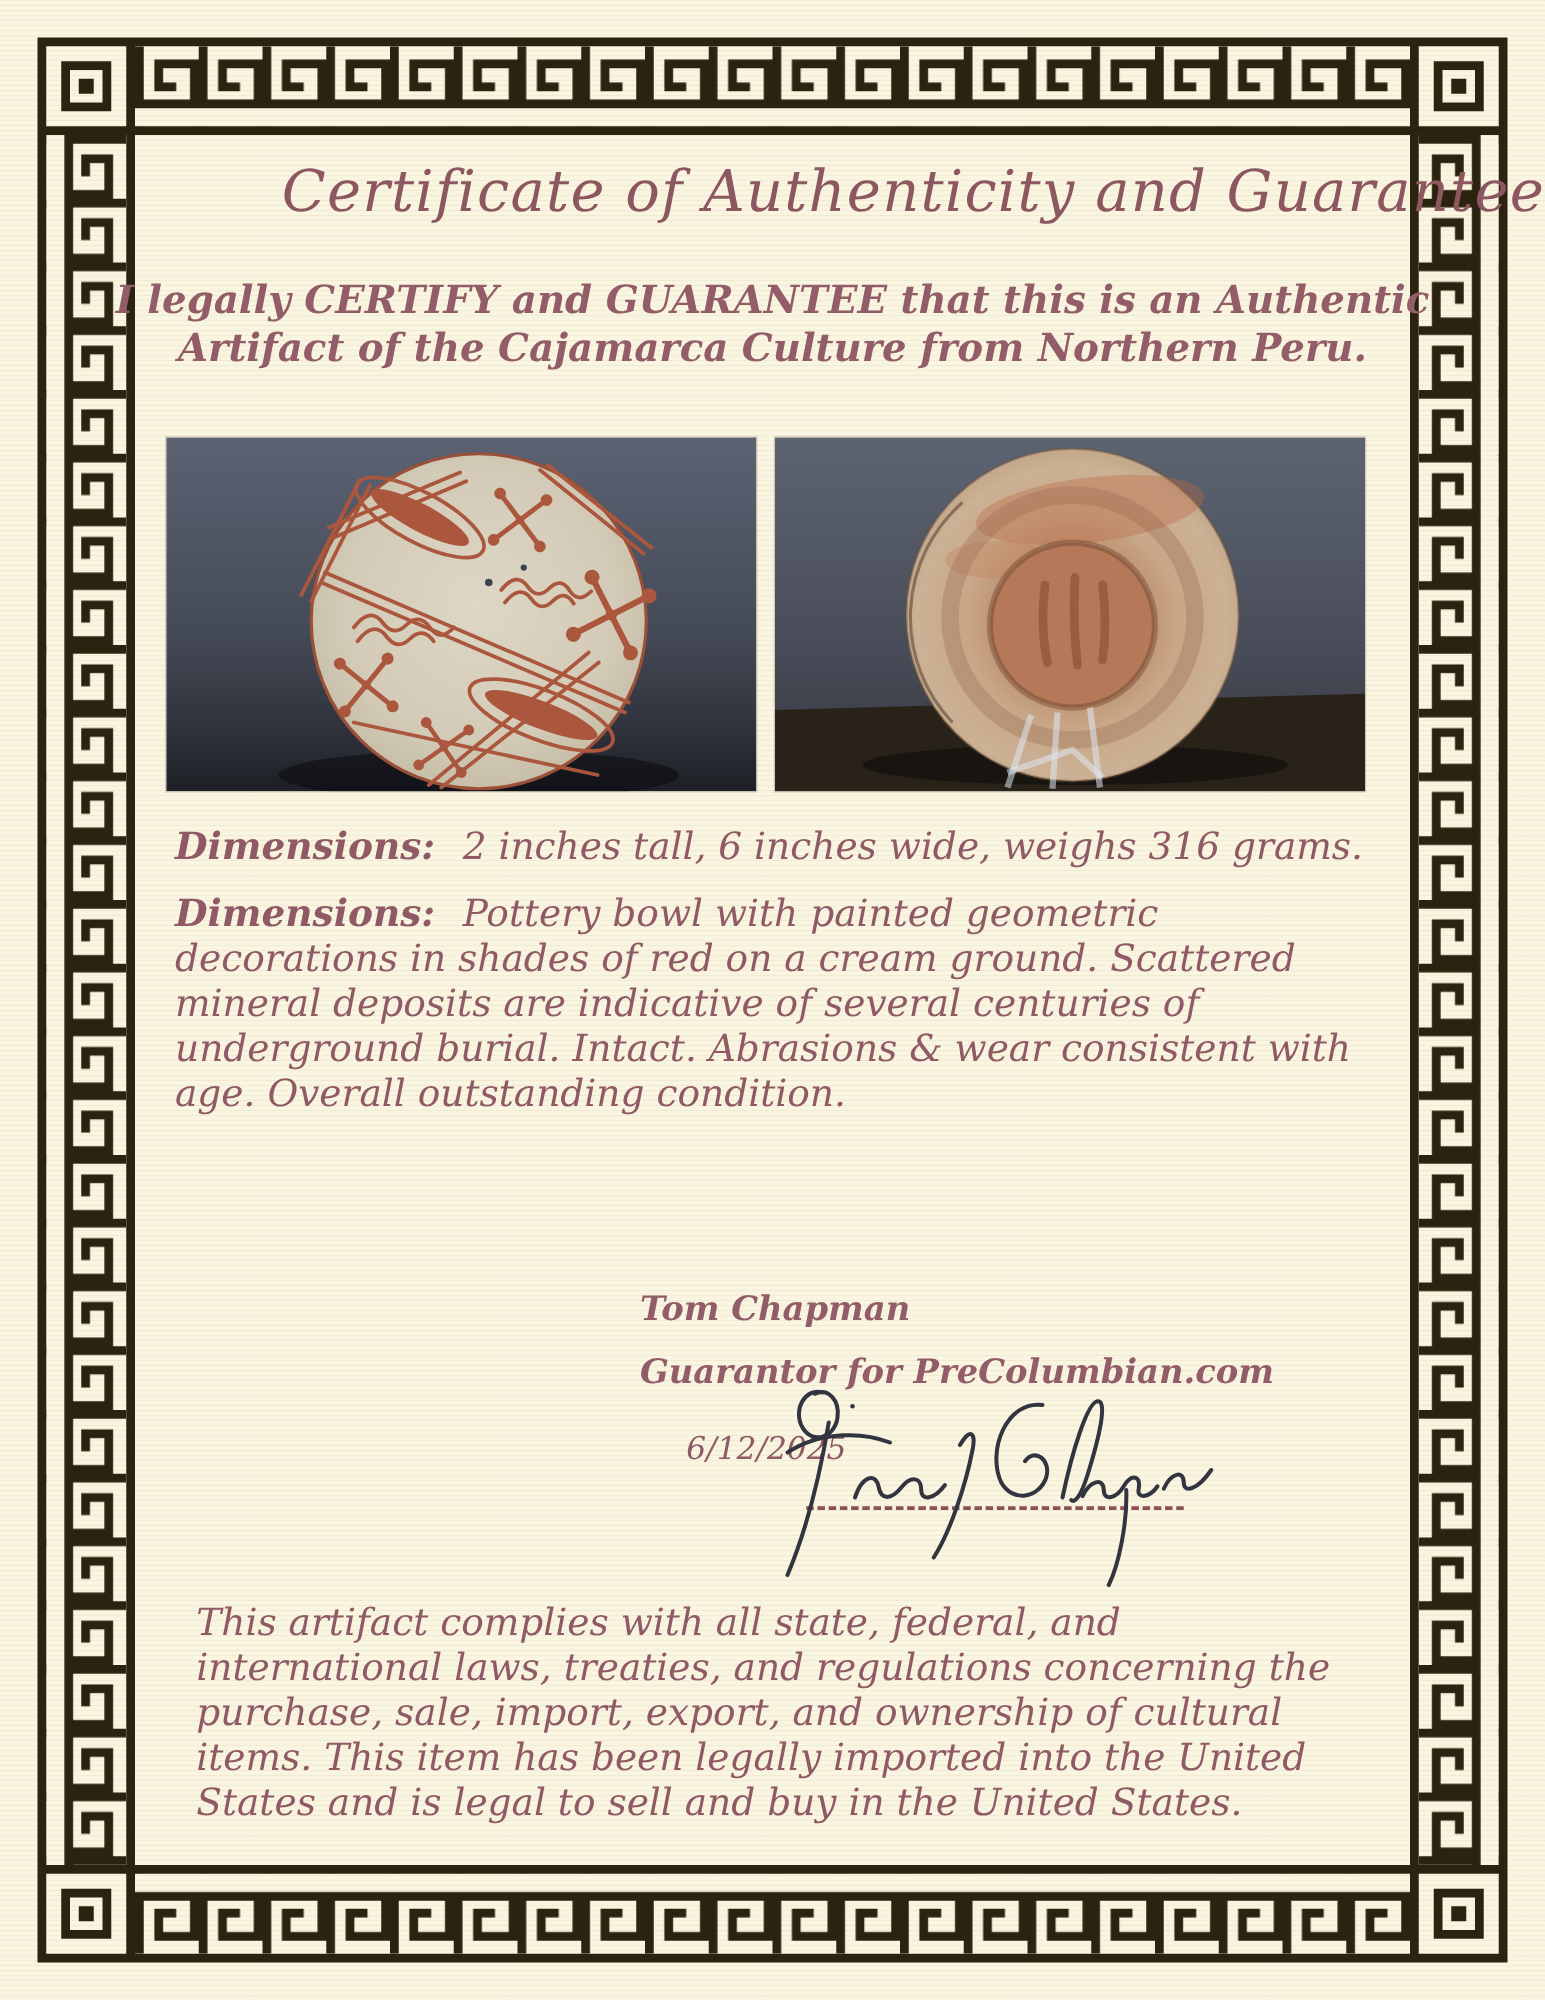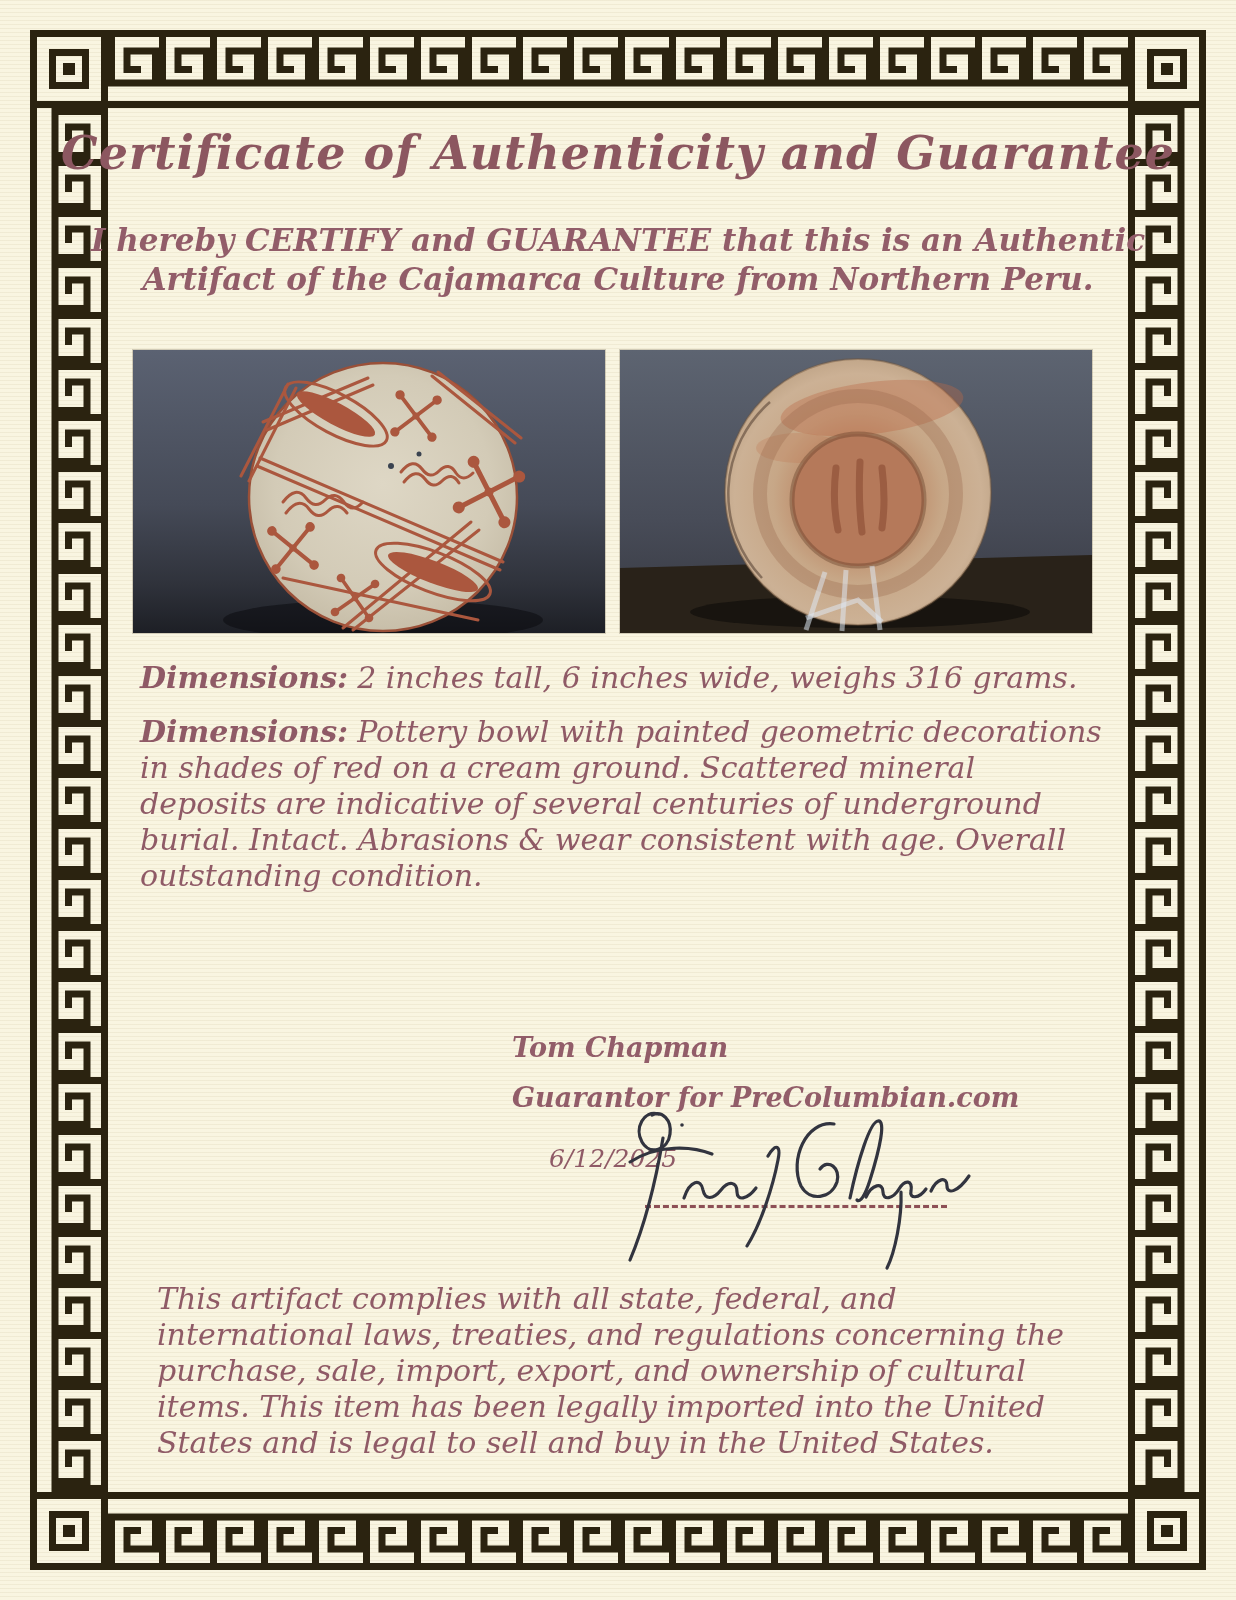--- a/index.html
+++ b/index.html
@@ -7,31 +7,31 @@
     position:relative;width:1236px;height:1600px;overflow:hidden;
     background:
       repeating-linear-gradient(180deg, rgba(193,180,140,.16) 0px, rgba(193,180,140,.16) 1px, transparent 1px, transparent 4px),
       #f9f5e1;
     font-family:"DejaVu Serif","Liberation Serif",serif;
     font-style:italic;color:#8f5a66;
   }
   svg{display:block;}
   .border-svg{position:absolute;left:0;top:0;}
   .title{
-    position:absolute;top:126px;left:0;width:100%;margin:0;text-align:center;
-    font-size:46px;font-weight:bold;letter-spacing:1px;color:#8c5760;
+    position:absolute;top:126px;left:0;width:100%;margin:0;text-align:right;
+    font-size:46px;font-weight:normal;letter-spacing:1px;color:#8c5760;
   }
   .intro{
     position:absolute;top:221px;left:60px;right:60px;text-align:center;
     font-size:31px;line-height:39px;font-weight:bold;color:#925d69;
   }
   .photos{position:absolute;top:350px;left:133px;display:flex;gap:15px;}
   .photo{box-shadow:0 0 0 1px rgba(90,80,60,.25);}
   .para{position:absolute;left:140px;right:128px;margin:0;font-size:30px;line-height:36px;}
-  .para .lbl{font-weight:bold;margin-right:9px;}
+  .para .lbl{font-weight:bold;margin-right:22px;}
   #dims{top:660px;}
   #desc{top:714px;}
   #prov{top:864px;}
   .signer{position:absolute;left:512px;font-size:27px;font-weight:bold;color:#925d69;}
   #signer-name{top:1032px;}
   #signer-role{top:1082px;}
   .sig-date{position:absolute;left:549px;top:1144px;font-size:25px;color:#8f5a66;}
   .sig-line{position:absolute;left:645px;top:1182px;width:302px;height:23px;border-bottom:3px dashed #8d5056;}
   .sig-svg{position:absolute;left:600px;top:1100px;}
   .legal{position:absolute;left:140px;right:122px;top:1264px;margin:17px;font-size:30px;line-height:36px;color:#8f5a66;}
@@ -87,21 +87,21 @@
       <rect x="63" y="63" width="12" height="12"></rect>
       <rect x="1161" y="63" width="12" height="12"></rect>
       <rect x="63" y="1525" width="12" height="12"></rect>
       <rect x="1161" y="1525" width="12" height="12"></rect>
     </g>
   </svg>
 
   <h1 class="title">Certificate of Authenticity and Guarantee</h1>
 
   <div class="intro">
-    <div>I hereby CERTIFY and GUARANTEE that this is an Authentic</div>
+    <div>I legally CERTIFY and GUARANTEE that this is an Authentic</div>
     <div>Artifact of the Cajamarca Culture from Northern Peru.</div>
   </div>
 
   <div class="photos">
 
     <svg class="photo" width="472" height="283" viewBox="0 0 472 283">
       <defs>
         <linearGradient id="p1bg" x1="0" y1="0" x2="0" y2="1">
           <stop offset="0" stop-color="#5b6272"></stop>
             <stop offset=".55" stop-color="#454a57"></stop>

